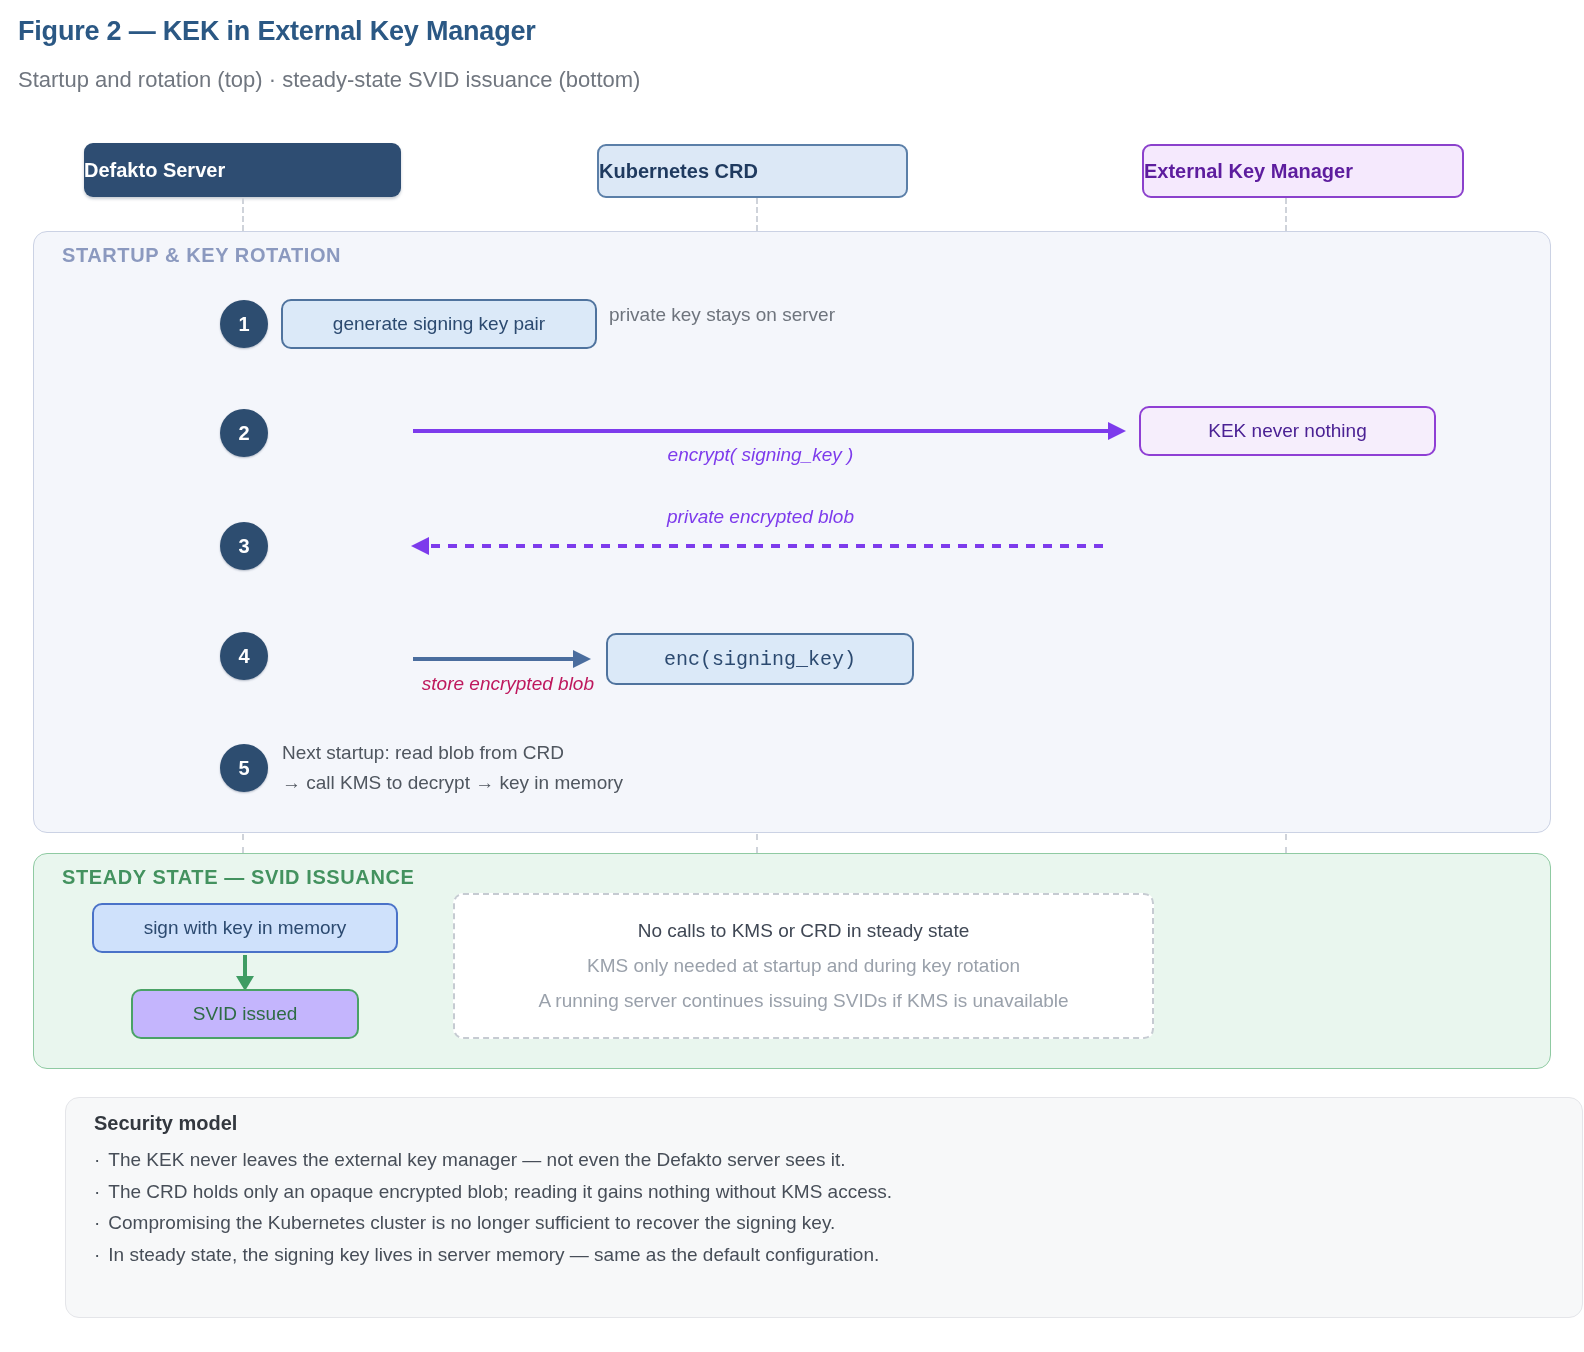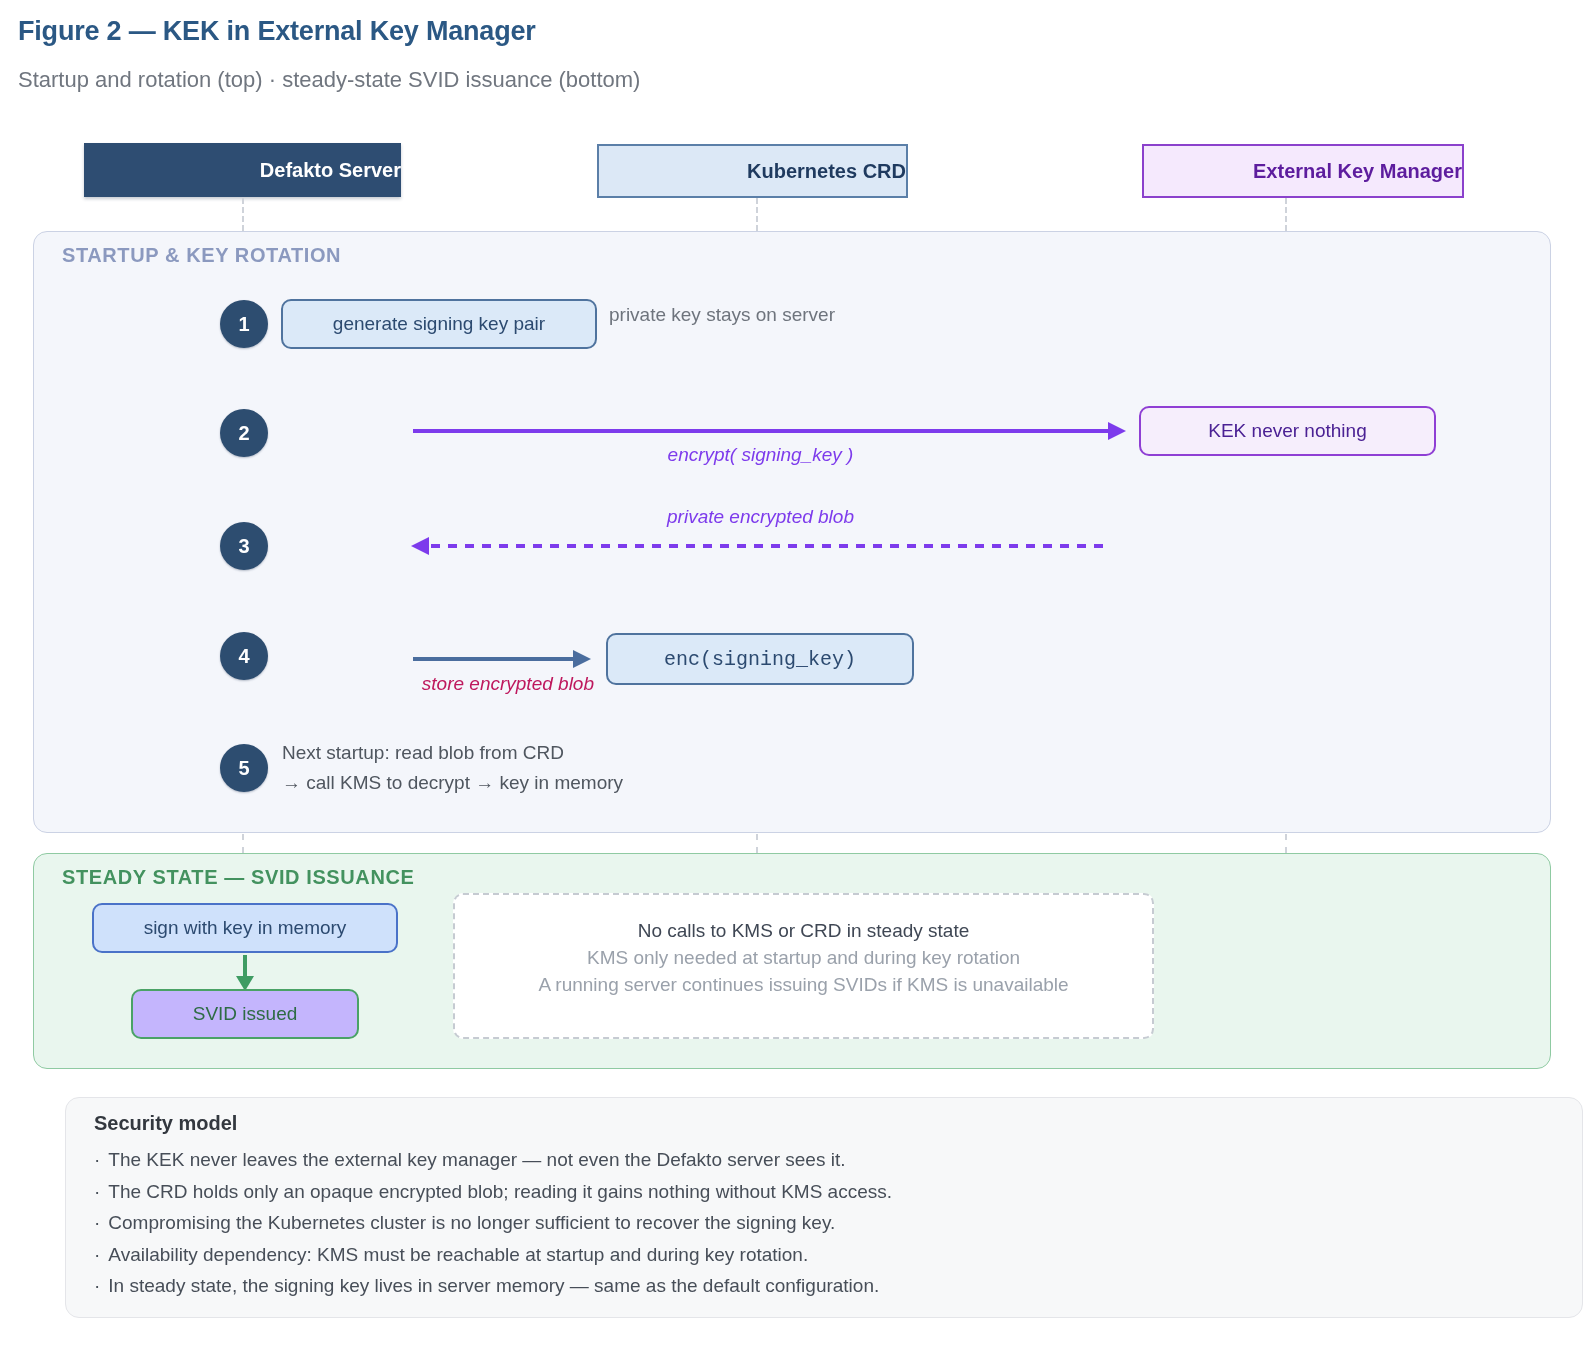--- a/index.html
+++ b/index.html
@@ -19,22 +19,22 @@
     font-size: 27px; font-weight: 600;
     color: #2b5884; letter-spacing: -0.2px;
   }
   .fig-subtitle {
     left: 18px; top: 67px;
     font-size: 22px; color: #70767f;
   }
 
   
   .actor {
-    height: 54px; border-radius: 0;
-    display: flex; align-items: center; justify-content: flex-end;
+    height: 54px; border-radius: 9px;
+    display: flex; align-items: center; justify-content: flex-start;
     font-size: 20px; font-weight: bold;
   }
   .actor-server {
     left: 84px; top: 143px; width: 317px;
     background: #2e4d72; color: #ffffff;
     box-shadow: 0 2px 3px rgba(30,50,80,0.25);
   }
   .actor-crd {
     left: 597px; top: 144px; width: 311px;
     background: #dce8f6; border: 2.5px solid #5b7fa8; color: #1f3a5f;
@@ -110,21 +110,21 @@
   .msg-purple { color: #7d3bec; }
   .msg-steel { color: #be185d; }
 
   .step5-text { font-size: 19px; color: #4f565f; line-height: 30px; }
 
   
   .dashed-note {
     left: 419px; top: 39px; width: 701px; height: 146px;
     background: #ffffff; border: 2px dashed #c6cbd2; border-radius: 10px;
     display: flex; flex-direction: column; align-items: center;
-    padding-top: 25px; gap: 5px;
+    padding-top: 25px; gap: 13px;
   }
   .dashed-note .line1 { font-size: 19px; color: #3f4754; }
   .dashed-note .line2 { font-size: 19px; color: #9aa1ab; }
 
   
   .security-title { left: 28px; top: 14px; font-size: 20px; font-weight: bold; color: #33383f; }
   .security-list { left: 28px; top: 46px; }
   .security-bullet { font-size: 19px; color: #474e58; line-height: 31.5px; }
   .security-bullet .dot { margin-right: 8px; color: #474e58; }
 </style>
@@ -236,21 +236,18 @@
       <div class="security-bullet">
         <span class="dot">·</span><span>The KEK never leaves the external key manager — not even the Defakto server sees it.</span>
       </div>
       <div class="security-bullet">
         <span class="dot">·</span><span>The CRD holds only an opaque encrypted blob; reading it gains nothing without KMS access.</span>
       </div>
       <div class="security-bullet">
         <span class="dot">·</span><span>Compromising the Kubernetes cluster is no longer sufficient to recover the signing key.</span>
       </div>
       <div class="security-bullet">
-        <span class="dot">·</span><span>Availability dependency: KMS must be reachable at startup and during key rotation.</span>
-      </div>
-      <div class="security-bullet">
         <span class="dot">·</span><span>In steady state, the signing key lives in server memory — same as the default configuration.</span>
       </div>
     </div>
   </div>
 
 </div>
 
 </body></html>

